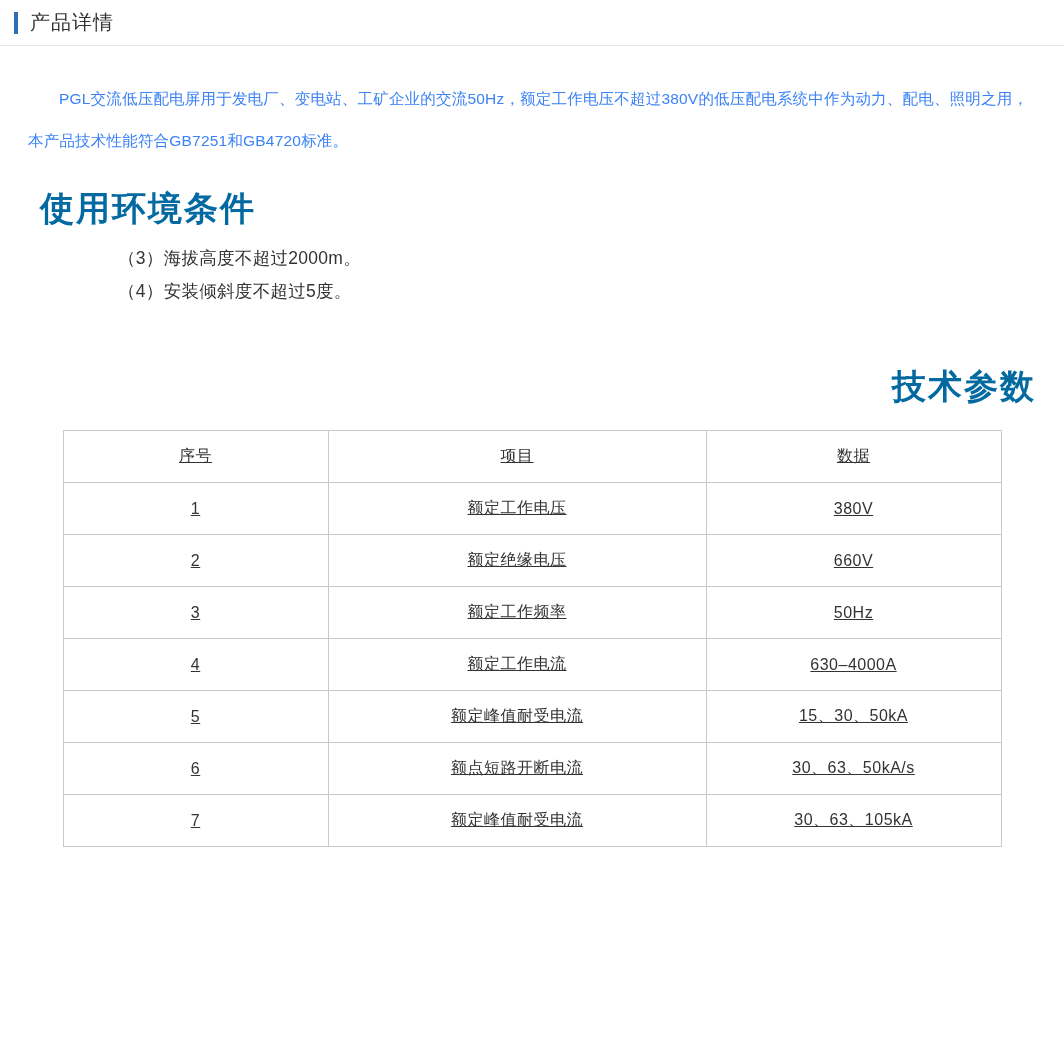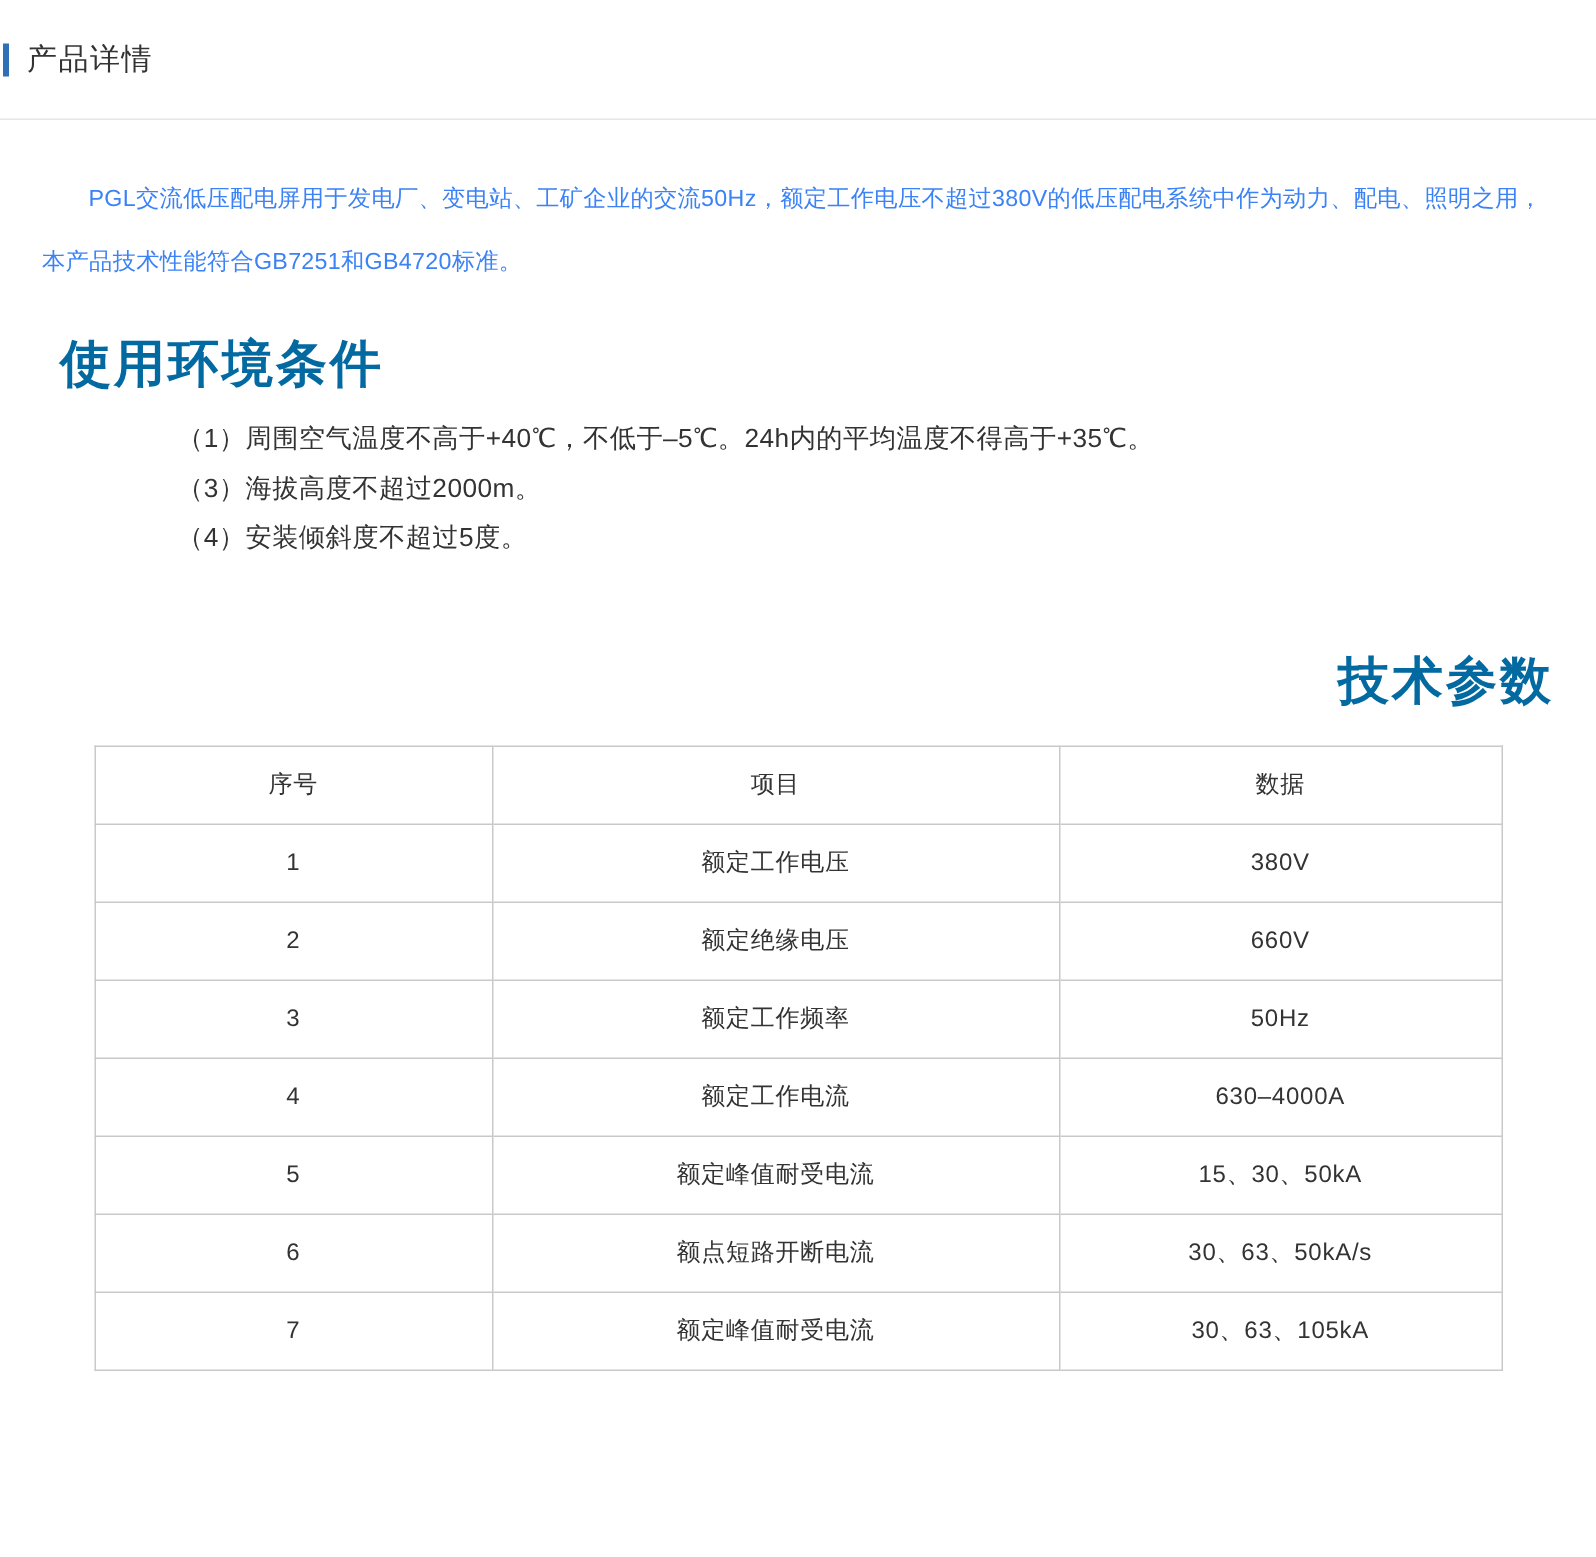--- a/index.html
+++ b/index.html
@@ -17,24 +17,24 @@
   .page {
     width: 1064px;
     height: 1038px;
     position: relative;
     background: #ffffff;
     box-sizing: border-box;
   }
 
   
   .section-header {
-    height: 80px;
+    height: 46px;
     display: flex;
     align-items: center;
-    padding-left: 2px;
+    padding-left: 14px;
     border-bottom: 1px solid #e6e6e6;
     box-sizing: border-box;
   }
   .header-bar {
     width: 4px;
     height: 22px;
     background: #2f6fb5;
     margin-right: 12px;
     flex: none;
   }
@@ -84,20 +84,21 @@
     text-indent: -1.4em;
     padding-left: 1.4em;
   }
 
   
   table.spec-table {
     border-collapse: collapse;
     margin: 4px auto;
     width: 938px;
     table-layout: fixed;
+    text-decoration: underline;
   }
   table.spec-table td,
   table.spec-table th {
     border: 1px solid #c9c9c9;
     height: 49px;
     text-align: center;
     vertical-align: middle;
     font-size: 16px;
     font-weight: normal;
     color: #333333;
@@ -118,21 +119,20 @@
     <div class="header-title">产品详情</div>
   </div>
 
   <div class="content">
 
     <p class="intro">PGL交流低压配电屏用于发电厂、变电站、工矿企业的交流50Hz，额定工作电压不超过380V的低压配电系统中作为动力、配电、照明之用，本产品技术性能符合GB7251和GB4720标准。</p>
 
     <h2 class="red-title">使用环境条件</h2>
 
     <ul class="cond-list">
-      <li>（1）周围空气温度不高于+40℃，不低于–5℃。24h内的平均温度不得高于+35℃。</li>
       <li>（3）海拔高度不超过2000m。</li>
       <li>（4）安装倾斜度不超过5度。</li>
     </ul>
 
     <h2 class="red-title second">技术参数</h2>
 
     <table class="spec-table">
       <colgroup>
         <col class="c1">
           <col class="c2">

